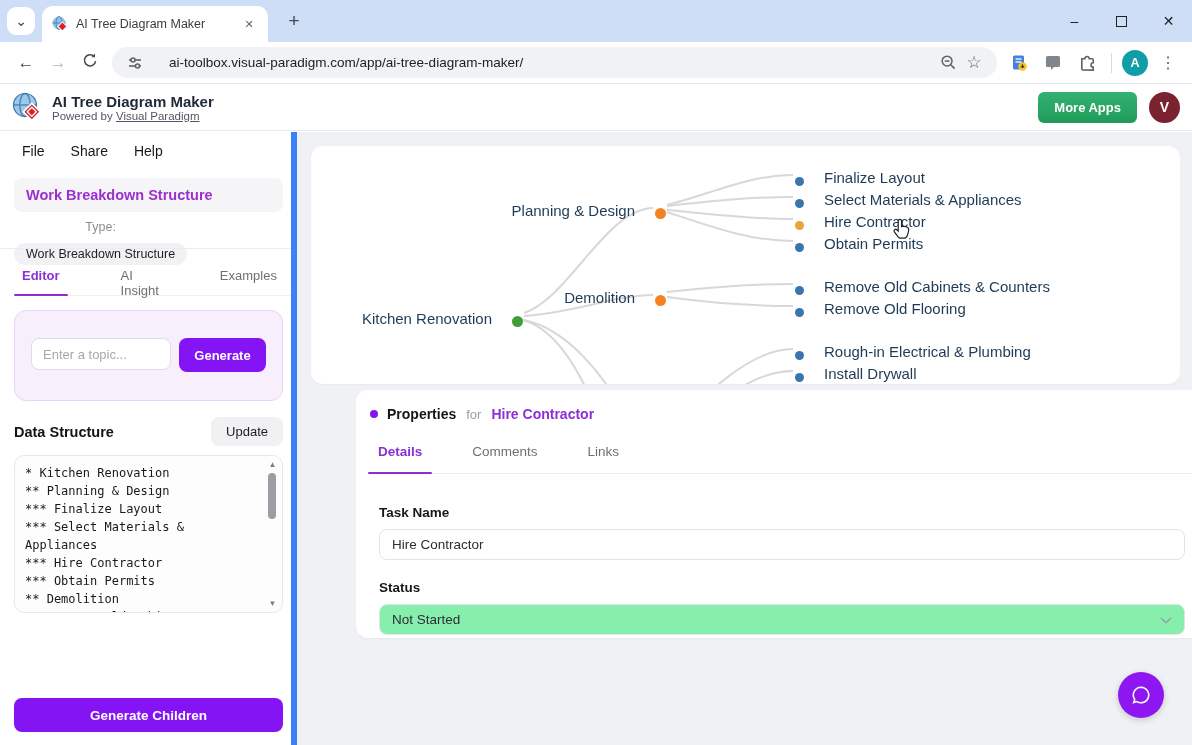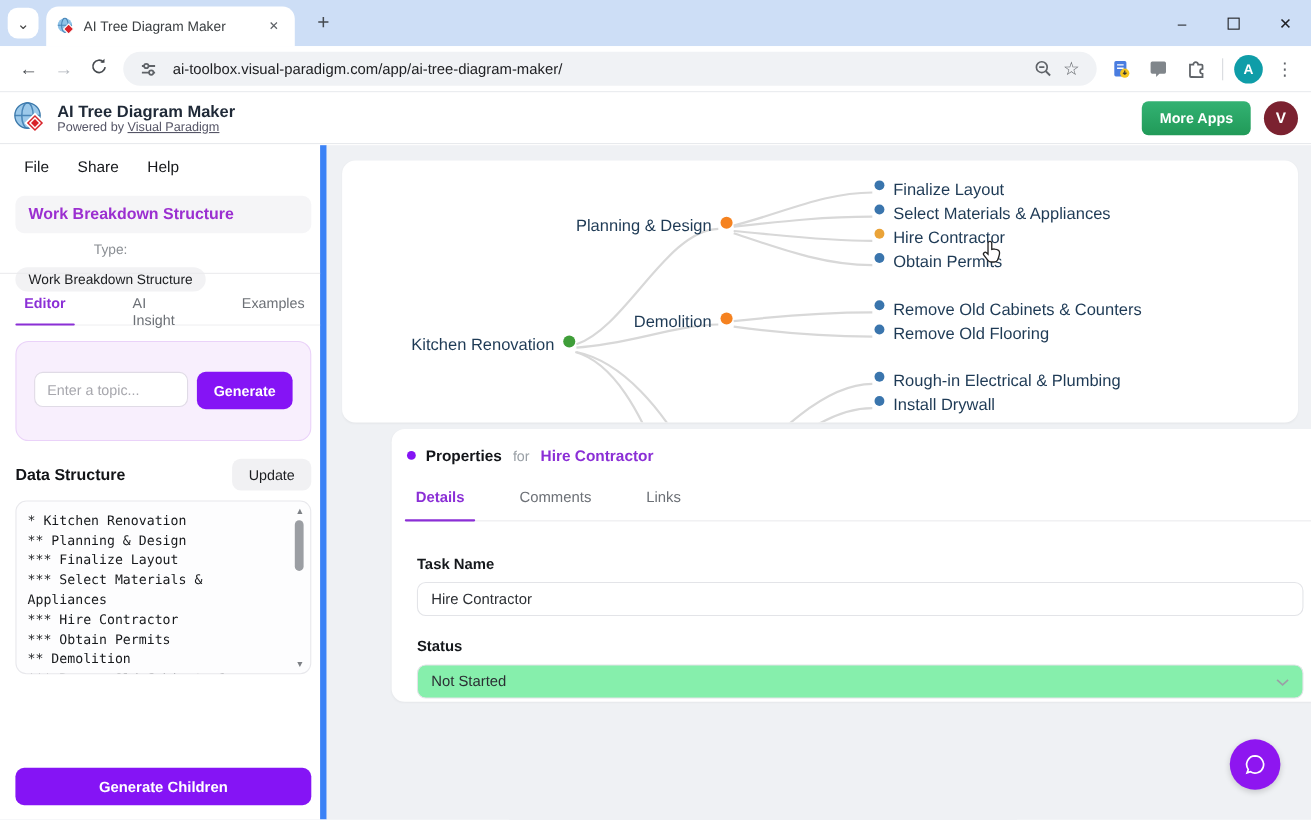--- a/index.html
+++ b/index.html
@@ -24,21 +24,21 @@
     color:#202124; font-size:14px; cursor:pointer; }
   .maxbox i { display:block; width:11px; height:11px; border:1.3px solid #202124; }
 
   .addressbar { position:relative; height:42px; background:#fff; display:flex; align-items:center;
     border-bottom:1px solid #e3e6ea; padding:0 10px; }
   .navbtn { width:32px; height:32px; border:none; background:transparent; font-size:17px; color:#45494e;
     cursor:pointer; flex:none; }
   .navbtn.fwd { color:#b2b7bd; }
   .urlpill { flex:1; height:31px; margin:0 8px 0 6px; background:#f0f2f5; border-radius:16px;
     display:flex; align-items:center; padding:0 10px; min-width:0; }
-  .urlpill .urltext { flex:1; font-size:13.5px; color:#202124; margin-left:9px; white-space:nowrap;
+  .urlpill .urltext { flex:1; font-size:13.5px; color:#202124; margin-left:21px; white-space:nowrap;
     overflow:hidden; }
   .pillicon { flex:none; width:26px; height:26px; display:flex; align-items:center; justify-content:center;
     cursor:pointer; color:#5f6368; }
   .staricon { font-size:17px; }
   .baricons { display:flex; align-items:center; gap:6px; flex:none; }
   .baricon { width:28px; height:28px; display:flex; align-items:center; justify-content:center; cursor:pointer; }
   .bardivider { width:1px; height:20px; background:#d7dade; margin:0 4px; }
   .b-avatar { width:26px; height:26px; border-radius:50%; background:#0f9da8; color:#fff; font-size:12.5px;
     font-weight:bold; display:flex; align-items:center; justify-content:center; cursor:pointer; }
   .overflow { font-size:16px; color:#5f6368; letter-spacing:0; }
@@ -113,21 +113,21 @@
   .selbox .slabel { font-size:13.5px; color:#9a9ea4; }
   .selbox .sval { font-size:13.5px; font-weight:bold; color:#111; }
   .genchildren { position:absolute; left:14px; top:566px; width:269px; height:34px; border:none;
     border-radius:8px; background:#8514f5; color:#fff; font-weight:bold; font-size:13.5px; cursor:pointer;
     font-family:"Liberation Sans",sans-serif; }
 
   
   .treecard { position:absolute; left:14px; top:14px; width:869px; height:238px; background:#fff;
     border-radius:12px; box-shadow:0 1px 2px rgba(0,0,0,.04); overflow:hidden; }
   .treecard svg.links { position:absolute; left:0; top:0; }
-  .tnode { position:absolute; display:flex; align-items:flex-start; gap:8px; height:22px; cursor:pointer; }
+  .tnode { position:absolute; display:flex; align-items:flex-end; gap:20px; height:22px; cursor:pointer; }
   .tnode .nlabel { font-size:15px; color:#1e3a55; white-space:nowrap; }
   .dot { border-radius:50%; flex:none; }
   .dot.root { width:11px; height:11px; background:#3f9e39; }
   .dot.branch { width:11px; height:11px; background:#f58220; }
   .dot.leaf { width:9px; height:9px; background:#3a75ad; }
   .dot.selected { width:9px; height:9px; background:#eaa338; }
   .cursor { position:absolute; left:580px; top:72px; width:21px; height:26px; }
 
   
   .propscard { position:absolute; left:14px; top:258px; width:869px; height:248px; background:#fff;

